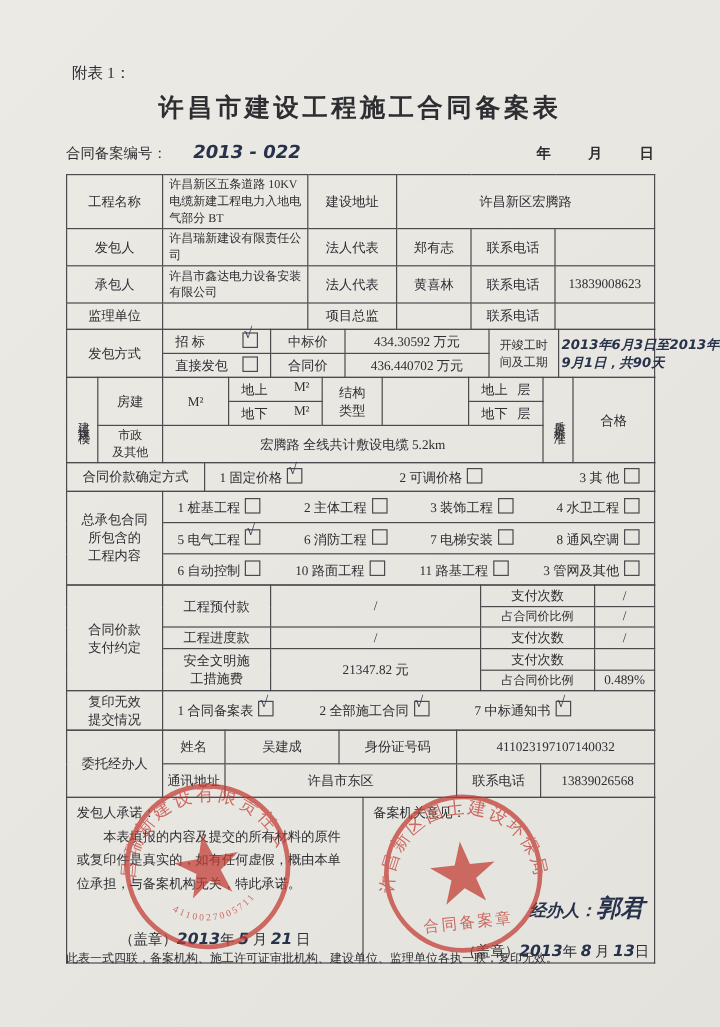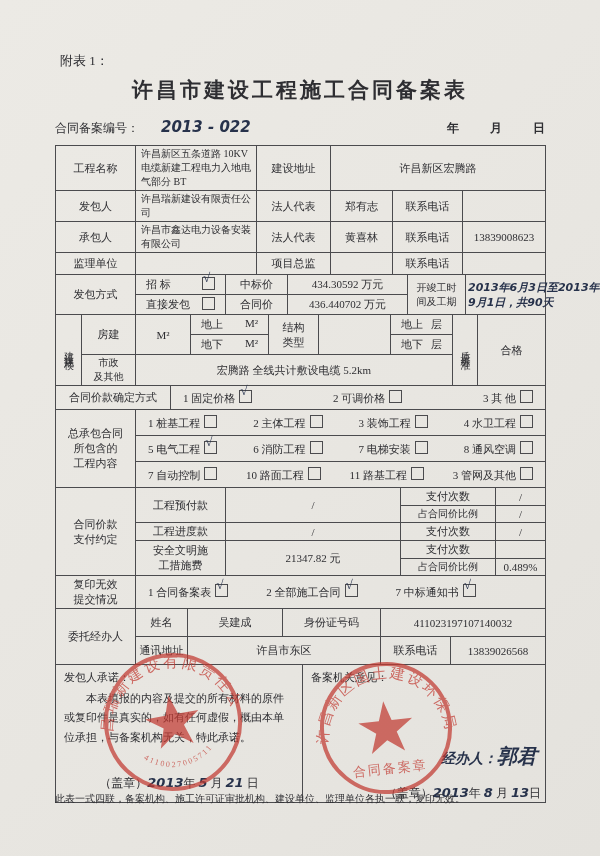--- a/index.html
+++ b/index.html
@@ -234,21 +234,21 @@
             <span><span>5 电气工程</span><span class="cb"><span class="tick">√</span></span></span>
             <span><span>6 消防工程</span><span class="cb"><span class="tick"></span></span></span>
             <span><span>7 电梯安装</span><span class="cb"><span class="tick"></span></span></span>
             <span><span>8 通风空调</span><span class="cb"><span class="tick"></span></span></span>
           </span>
         </td>
       </tr>
       <tr>
         <td style="height:23px">
           <span class="flexrow">
-            <span><span>7 自动控制</span><span class="cb"><span class="tick"></span></span></span>
+            <span><span>6 自动控制</span><span class="cb"><span class="tick"></span></span></span>
             <span><span>10 路面工程</span><span class="cb"><span class="tick"></span></span></span>
             <span><span>11 路基工程</span><span class="cb"><span class="tick"></span></span></span>
             <span><span>3 管网及其他</span><span class="cb"><span class="tick"></span></span></span>
           </span>
         </td>
       </tr>
     </tbody>
       </table>
 
     <table>

